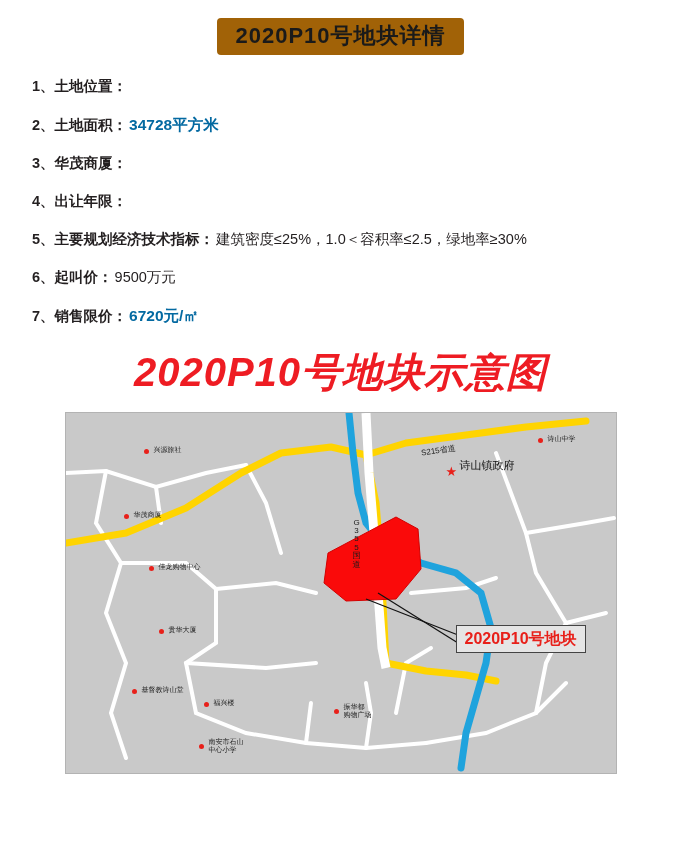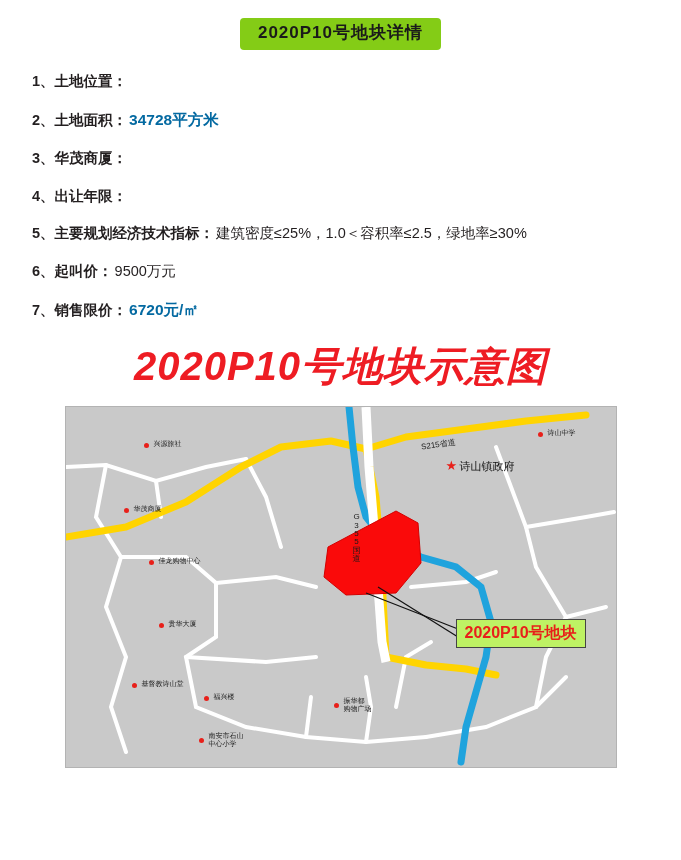--- a/index.html
+++ b/index.html
@@ -22,23 +22,23 @@
     box-sizing: border-box;
   }
 
   
   .title-wrap {
     display: flex;
     justify-content: center;
     padding-top: 18px;
   }
   .title-banner {
-    background: #84cc16;
+    background: #a16207;
     color: #1a1a1a;
-    font-size: 17px;
+    font-size: 22px;
     font-weight: bold;
     letter-spacing: 1px;
     padding: 6px 18px 7px 18px;
     border-radius: 4px;
     line-height: 1.1;
   }
 
   
   .info-list {
     margin: 22px 0 0 0;
@@ -137,21 +137,21 @@
   }
   .road-s215 {
     position: absolute;
     font-size: 8px;
     color: #1a1a1a;
     transform: rotate(-8deg);
     white-space: nowrap;
   }
   .callout {
     position: absolute;
-    background: #bef264;
+    background: #e5e5e5;
     border: 1px solid #444;
     color: #e8201a;
     font-weight: bold;
     font-size: 16px;
     padding: 4px 8px 5px 8px;
     white-space: nowrap;
     line-height: 1.1;
   }
 </style>
 </head>
@@ -260,21 +260,21 @@
         <path d="M300 186 L392 222"></path>
         <path d="M312 180 L392 230"></path>
       </g>
     </svg>
 
     <div class="road-s215" style="left:355px; top:32px;">S215省道</div>
 
     <div class="road-vert-label" style="left:286px; top:106px;">G<br>3<br>5<br>5<br>国<br>道</div>
 
     <div class="gov-star" style="left:380px; top:52px;">★</div>
-    <div class="gov-text" style="left:394px; top:52px;">诗山镇政府</div>
+    <div class="gov-text" style="left:394px; top:45px;">诗山镇政府</div>
 
     <div class="poi-dot" style="left:78px; top:36px;"></div>
     <div class="map-label" style="left:88px; top:33px;">兴源旅社</div>
 
     <div class="poi-dot" style="left:472px; top:25px;"></div>
     <div class="map-label" style="left:482px; top:22px;">诗山中学</div>
 
     <div class="poi-dot" style="left:58px; top:101px;"></div>
     <div class="map-label" style="left:68px; top:98px;">华茂商厦</div>
 

